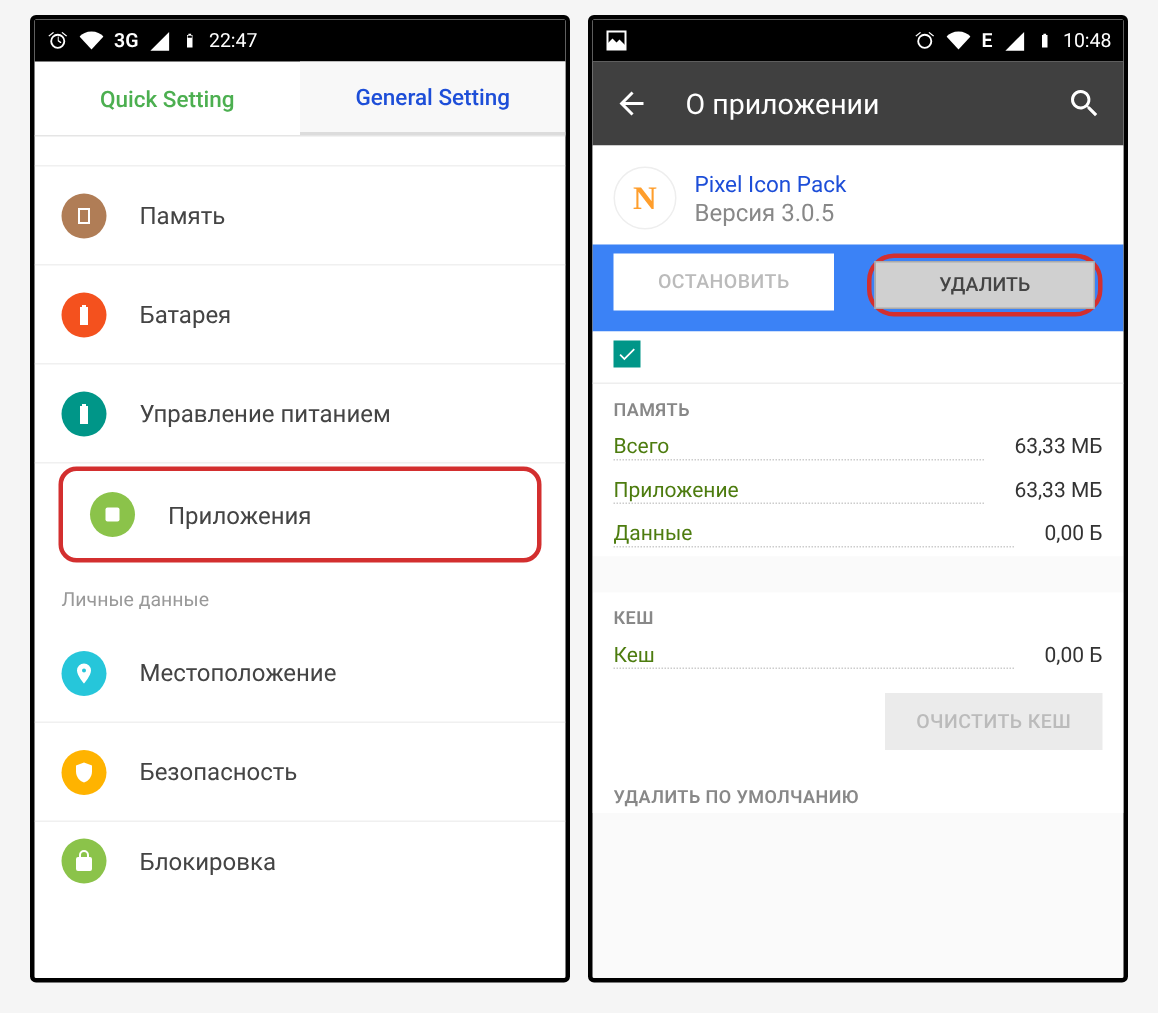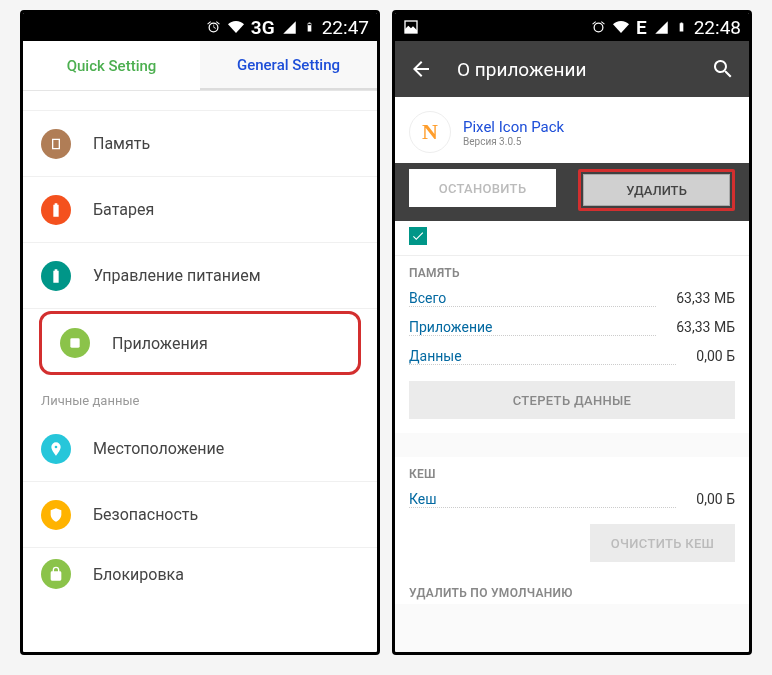--- a/index.html
+++ b/index.html
@@ -1,18 +1,18 @@
 <!DOCTYPE html>
 <html><head>
 <meta charset="utf-8">
 <style>
 *{box-sizing:border-box;margin:0;padding:0;font-family:Roboto,Arial,sans-serif}
 body{background:#f5f5f5;display:flex;gap:12px;padding:10px;justify-content:center}
 .phone{width:360px;height:645px;border:3px solid #000;border-radius:4px;background:#fff;overflow:hidden;display:flex;flex-direction:column}
-.status-bar{background:#000;color:#fff;height:28px;display:flex;align-items:center;justify-content:flex-end;padding:0 8px;font-size:19px;gap:7px}
+.status-bar{background:#000;color:#fff;height:28px;display:flex;align-items:center;padding:0 8px;font-size:13px;gap:7px}
 .status-bar span{display:inline-flex;align-items:center}
 
 .tabs{display:flex;height:50px;border-bottom:1px solid #e5e5e5}
 .tab{flex:1;display:flex;align-items:center;justify-content:center;font-size:15px;color:#4caf50;font-weight:500}
 .tab.active{background:#f8f8f8;border-bottom:2px solid #dcdcdc;color:#1d4ed8}
 .list{flex:1;overflow:hidden}
 .list-item{display:flex;align-items:center;height:66px;padding:0 18px;border-bottom:1px solid #f0f0f0}
 .list-item.partial-top{height:20px;border-bottom:1px solid #f0f0f0}
 .list-item.partial-bottom{height:52px;border-bottom:none}
 .ic{width:30px;height:30px;border-radius:50%;display:flex;align-items:center;justify-content:center;color:#fff;margin-right:22px;flex-shrink:0}
@@ -24,34 +24,34 @@
 .phone2{background:#fafafa}
 .appbar{background:#404040;color:#fff;height:56px;display:flex;align-items:center;padding:0 14px}
 .appbar .back{width:24px;height:24px;margin-right:24px}
 .appbar .title{font-size:19px;flex:1}
 .appbar .search{width:24px;height:24px}
 .appbar svg{fill:#fff}
 .app-header{display:flex;align-items:center;padding:14px 14px 10px;background:#fff}
 .app-icon{width:42px;height:42px;border-radius:50%;background:#fff;border:1px solid #eee;display:flex;align-items:center;justify-content:center;margin-right:12px}
 .app-icon span{font-size:22px;font-weight:600;color:#ff9e2c;font-family:Georgia,serif}
 .app-name{font-size:15px;color:#1d4ed8}
-.app-ver{font-size:10px;color:#888}
-.btn-row{display:flex;gap:22px;padding:6px 14px 10px;background:#404040}
+.app-ver{font-size:16px;color:#888}
+.btn-row{display:flex;gap:22px;padding:6px 14px 10px;background:#3b82f6}
 .btn{flex:1;height:38px;display:flex;align-items:center;justify-content:center;font-size:13px;font-weight:500;letter-spacing:0.3px}
 .btn-stop{background:#fff;color:#bbb}
-.btn-del-wrap{flex:1;border:3px solid #d32f2f;border-radius:2px;padding:2px}
+.btn-del-wrap{flex:1;border:3px solid #d32f2f;border-radius:18px;padding:2px}
 .btn-del{width:100%;height:32px;background:#d0d0d0;color:#444;border:1px solid #aaa;display:flex;align-items:center;justify-content:center;font-size:13px;font-weight:500}
 .checkbox-row{display:flex;align-items:center;padding:6px 14px 10px;background:#fff;border-bottom:1px solid #eee}
 .cb{width:18px;height:18px;background:#009688;margin-right:10px;display:flex;align-items:center;justify-content:center}
 .cb svg{width:14px;height:14px;fill:#fff}
 .cb-label{font-size:14px;color:#333}
 .sec{background:#fff;margin-top:0}
 .sec-h{padding:10px 14px 4px;font-size:12px;font-weight:600;color:#888;letter-spacing:0.3px}
 .kv{display:flex;justify-content:space-between;padding:6px 14px;font-size:14px}
-.kv .k{color:#0369a1;flex:1;border-bottom:1px dotted #ccc;margin-right:20px}
+.kv .k{color:#4d7c0f;flex:1;border-bottom:1px dotted #ccc;margin-right:20px}
 .kv .v{color:#333}
 .sec-btn{margin:10px 14px 14px;height:38px;background:#ebebeb;display:flex;align-items:center;justify-content:center;font-size:13px;color:#888;font-weight:500;letter-spacing:0.3px}
 .sec-btn.disabled{color:#bbb}
 .spacer{height:24px;background:#fafafa}
 </style>
 </head>
 <body>
 
 <div class="phone">
   <div class="status-bar">
@@ -169,21 +169,21 @@
     <span>
         <svg viewBox="0 0 24 24" width="15" height="15">
           <path fill="#fff" d="M2 22h20V2z"></path>
         </svg>
       </span>
     <span>
         <svg viewBox="0 0 24 24" width="11" height="16">
           <path fill="#fff" d="M16 4h-2V2h-4v2H8v18h8V4z"></path>
         </svg>
       </span>
-    <span>22:48</span>
+    <span>10:48</span>
   </div>
   <div class="appbar">
     <div class="back"><svg viewBox="0 0 24 24">
           <path d="M20 11H7.8l5.6-5.6L12 4l-8 8 8 8 1.4-1.4L7.8 13H20z"></path>
         </svg></div>
     <div class="title">О приложении</div>
     <div class="search"><svg viewBox="0 0 24 24">
           <path d="M15.5 14h-.8l-.3-.3a6.5 6.5 0 10-.7.7l.3.3v.8l5 5 1.5-1.5zm-6 0a4.5 4.5 0 114.5-4.5A4.5 4.5 0 019.5 14z"></path>
         </svg></div>
   </div>
@@ -216,21 +216,20 @@
         <span class="v">63,33 МБ</span>
       </div>
     <div class="kv">
         <span class="k">Приложение</span>
         <span class="v">63,33 МБ</span>
       </div>
     <div class="kv">
         <span class="k">Данные</span>
         <span class="v">0,00 Б</span>
       </div>
-    <div class="sec-btn">СТЕРЕТЬ ДАННЫЕ</div>
   </div>
   <div class="spacer"></div>
   <div class="sec">
     <div class="sec-h">КЕШ</div>
     <div class="kv">
         <span class="k">Кеш</span>
         <span class="v">0,00 Б</span>
       </div>
     <div class="sec-btn disabled" style="margin-left:auto;width:145px">ОЧИСТИТЬ КЕШ</div>
   </div>

